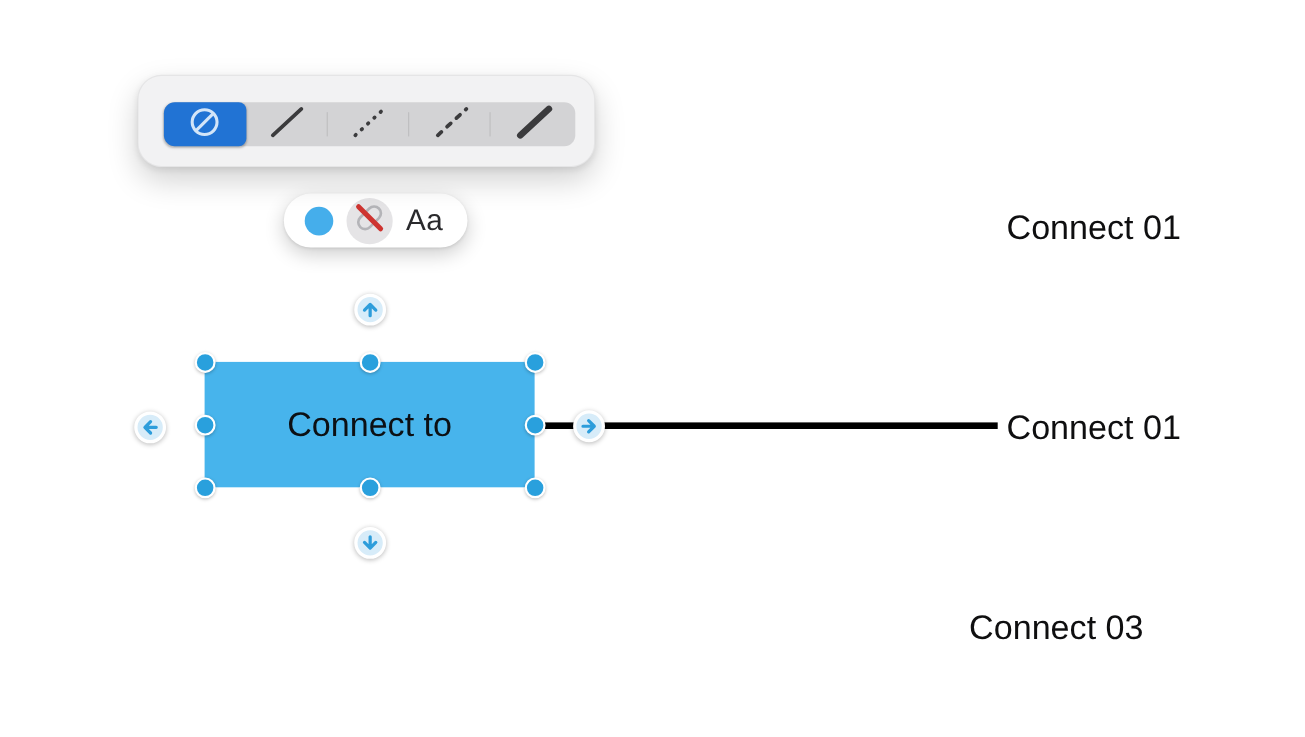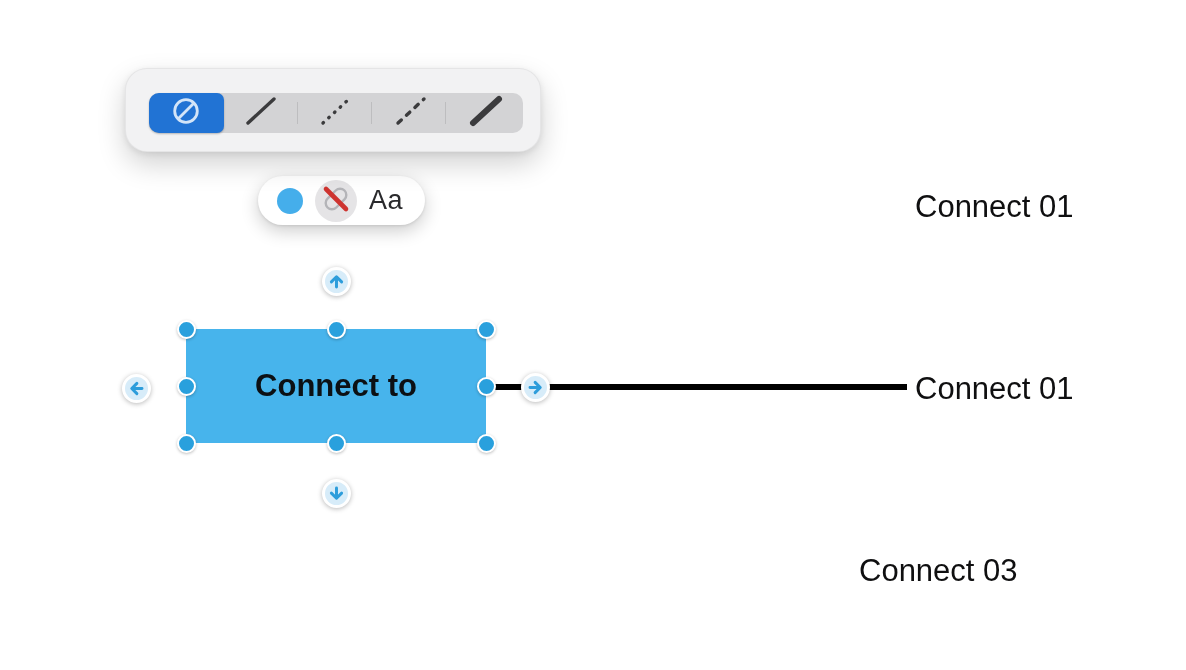--- a/index.html
+++ b/index.html
@@ -70,21 +70,21 @@
     position:absolute;left:487px;top:384px;width:420px;height:5.5px;
     background:var(--connector,#000);z-index:1;
   }
   .shape{
     position:absolute;left:186px;top:329px;width:300px;height:114px;
     background:var(--shape-fill,#47b4ec);
     display:flex;align-items:center;justify-content:center;
     z-index:2;
   }
   .shape-label{
-    font-size:31px;font-weight:bold;color:var(--shape-text,#0c1014);
+    font-size:31px;font-weight:normal;color:var(--shape-text,#0c1014);
   }
   .handle{
     position:absolute;width:19px;height:19px;border-radius:50%;
     background:var(--handle-fill,#29a0dd);
     border:2.5px solid #fff;
     box-shadow:0 1px 3px rgba(0,0,0,.25);
     z-index:5;
   }
   .arrow-btn{
     position:absolute;width:29px;height:29px;border-radius:50%;
@@ -206,15 +206,15 @@
   <div class="arrow-btn" style="left:520.5px;top:372.5px">
     <span>
       <svg width="19" height="19" viewBox="0 0 20 20">
         <path d="M4.2 10 H14.2 M9.6 4.6 L15 10 L9.6 15.4" fill="none" stroke="#2d9ddb" stroke-width="3.1" stroke-linecap="round" stroke-linejoin="round"></path>
       </svg>
     </span>
   </div>
 
   <div class="canvas-label" style="left:915px;top:189px">Connect 01</div>
   <div class="canvas-label" style="left:915px;top:371px">Connect 01</div>
-  <div class="canvas-label" style="left:859px;top:553px">Connect 03</div>
+  <div class="canvas-label" style="left:881px;top:553px">Connect 03</div>
 
 </div>
 
 </body></html>

